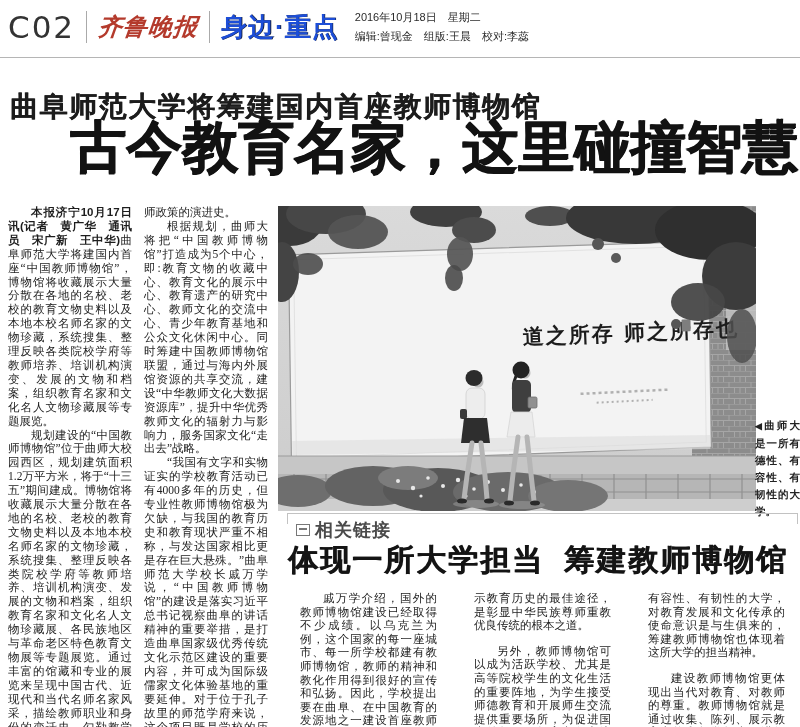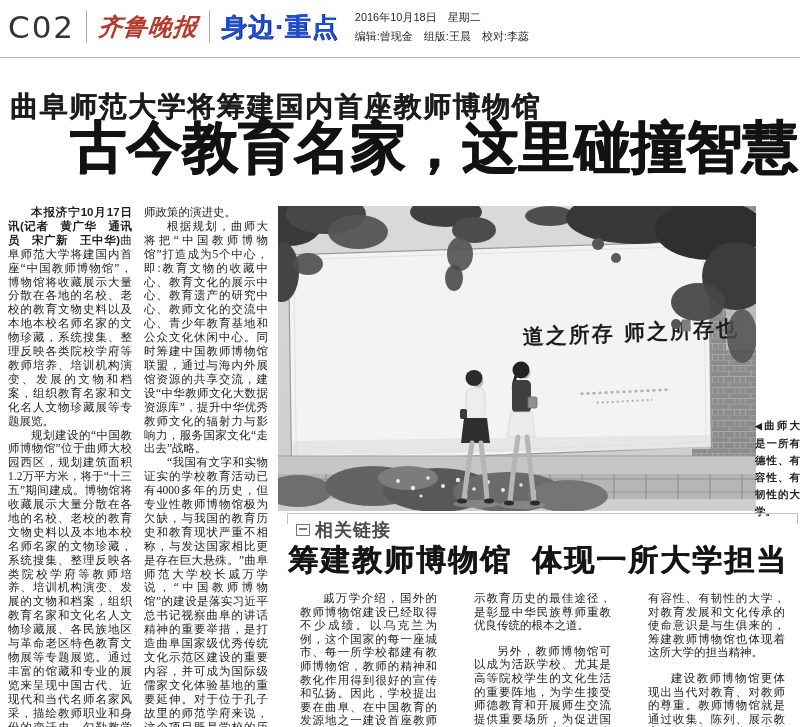--- a/index.html
+++ b/index.html
@@ -221,22 +221,22 @@
 
   <div class="related-rule"></div>
   <div class="related">
     <span class="rel-icon">
         <i></i>
       </span>
     <span class="related-label">相关链接</span>
   </div>
 
   <div class="sub-headline">
+    <span>体现一所大学担当</span>
     <span>筹建教师博物馆</span>
-    <span>体现一所大学担当</span>
   </div>
 
   <div class="cols-lower">
     <div class="lcol">
       <p>戚万学介绍，国外的教师博物馆建设已经取得不少成绩。以乌克兰为例，这个国家的每一座城市、每一所学校都建有教师博物馆，教师的精神和教化作用得到很好的宣传和弘扬。因此，学校提出要在曲阜、在中国教育的发源地之一建设首座教师博物馆，具有重要且不可替代的象征意义。</p>
       <p>曲阜师范大学是一所有德性、</p>
     </div>
     <div class="lcol">
       <p class="noindent">示教育历史的最佳途径，是彰显中华民族尊师重教优良传统的根本之道。</p>
       <p>另外，教师博物馆可以成为活跃学校、尤其是高等院校学生的文化生活的重要阵地，为学生接受师德教育和开展师生交流提供重要场所，为促进国内外教师、教育文化交流提供先进平台。</p>

